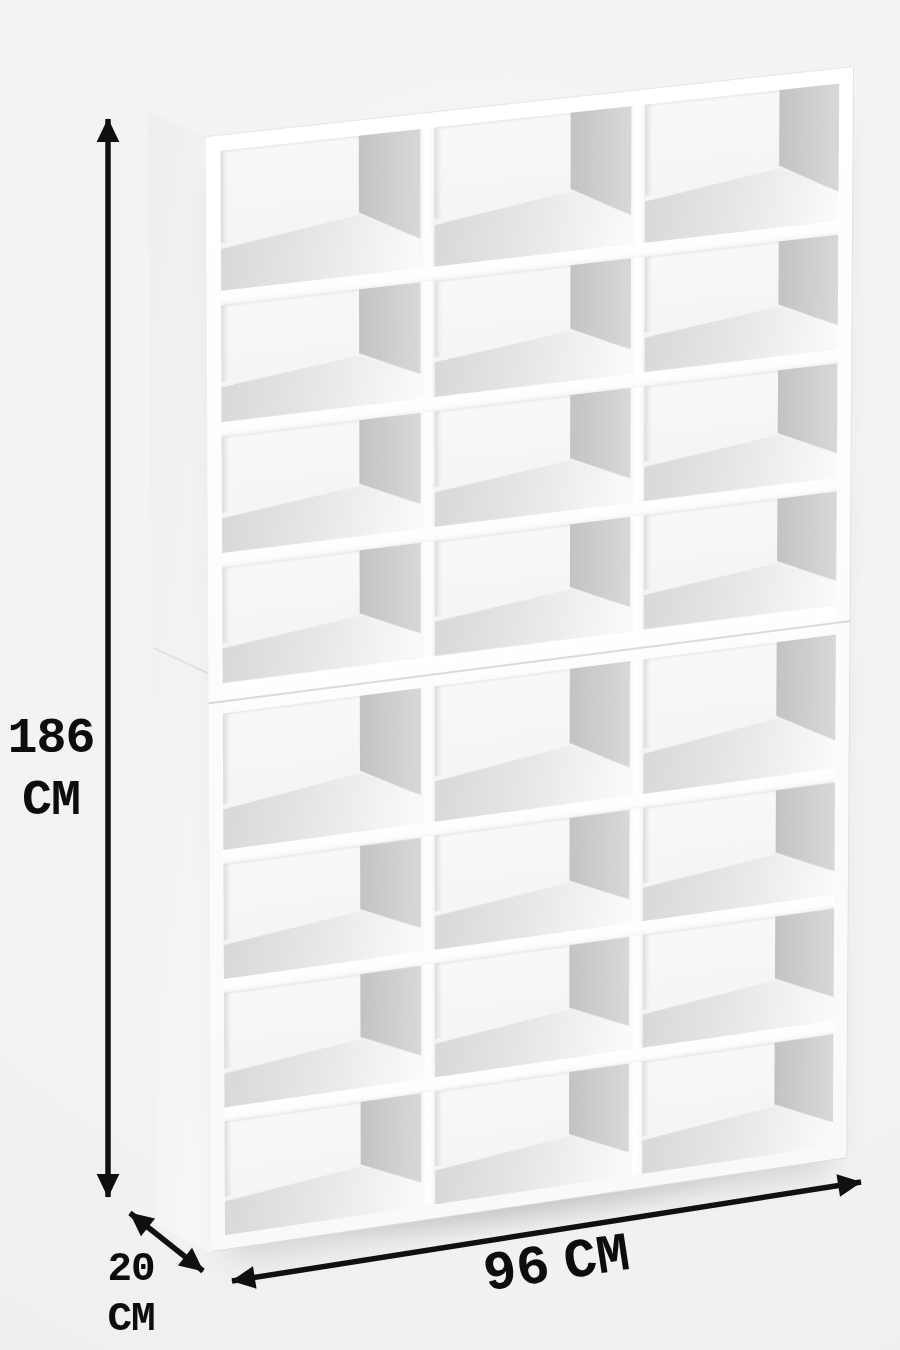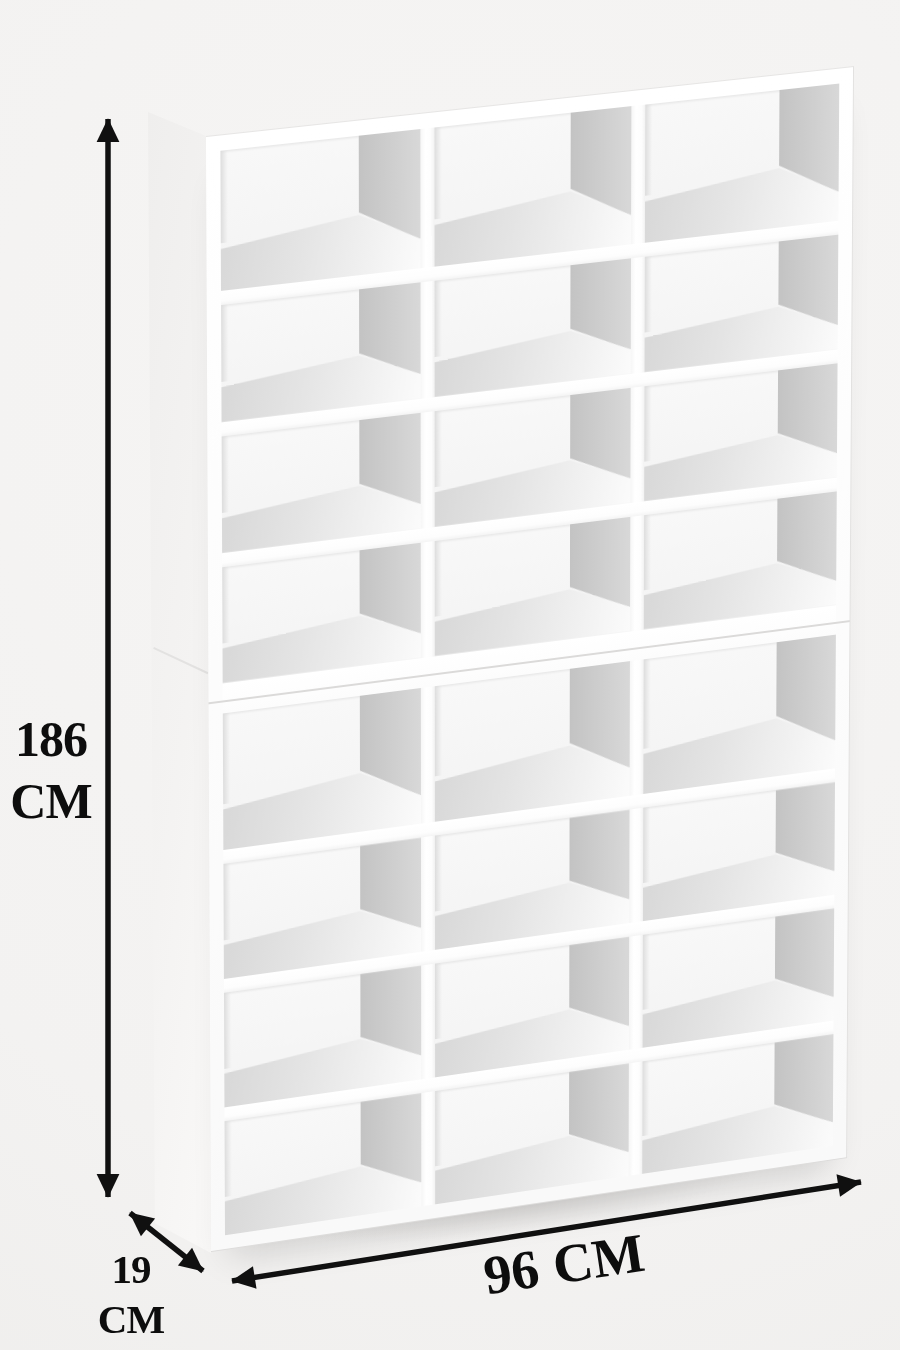--- a/index.html
+++ b/index.html
@@ -1,19 +1,19 @@
 <!DOCTYPE html>
 <html><head>
 <meta charset="utf-8">
 <style>
   html,body{margin:0;padding:0;}
   .stage{
     position:relative;width:900px;height:1350px;overflow:hidden;
     background:radial-gradient(140% 100% at 55% 30%, #f6f5f4 0%, #f3f2f1 60%, #edecea 100%);
-    font-family:Liberation Serif, serif;
+    font-family:Liberation Mono, monospace;
   }
   
   .ground-shadow{
     position:absolute;left:200px;top:1148px;width:660px;height:96px;
     background:radial-gradient(50% 50% at 50% 50%, rgba(110,105,100,.16), rgba(110,105,100,0) 72%);
     transform:rotate(-8deg);
   }
   
   .side-panel{
     position:absolute;left:148px;top:112px;width:63px;height:1141px;
@@ -245,21 +245,21 @@
     <line x1="130" y1="1213" x2="203" y2="1271" marker-start="url(#ah)" marker-end="url(#ah)"></line>
     <line x1="232" y1="1281" x2="861" y2="1182" marker-start="url(#ah)" marker-end="url(#ah)"></line>
   </svg>
 
   <div class="dim-label" id="height-label">
     <span>186</span>
     <span>CM</span>
   </div>
 
   <div class="dim-label" id="depth-label">
-    <span>19</span>
+    <span>20</span>
     <span>CM</span>
   </div>
 
   <div class="dim-label" id="width-label">
     <span class="value">96</span><span class="unit">CM</span>
   </div>
 
 </div>
 
 </body></html>

